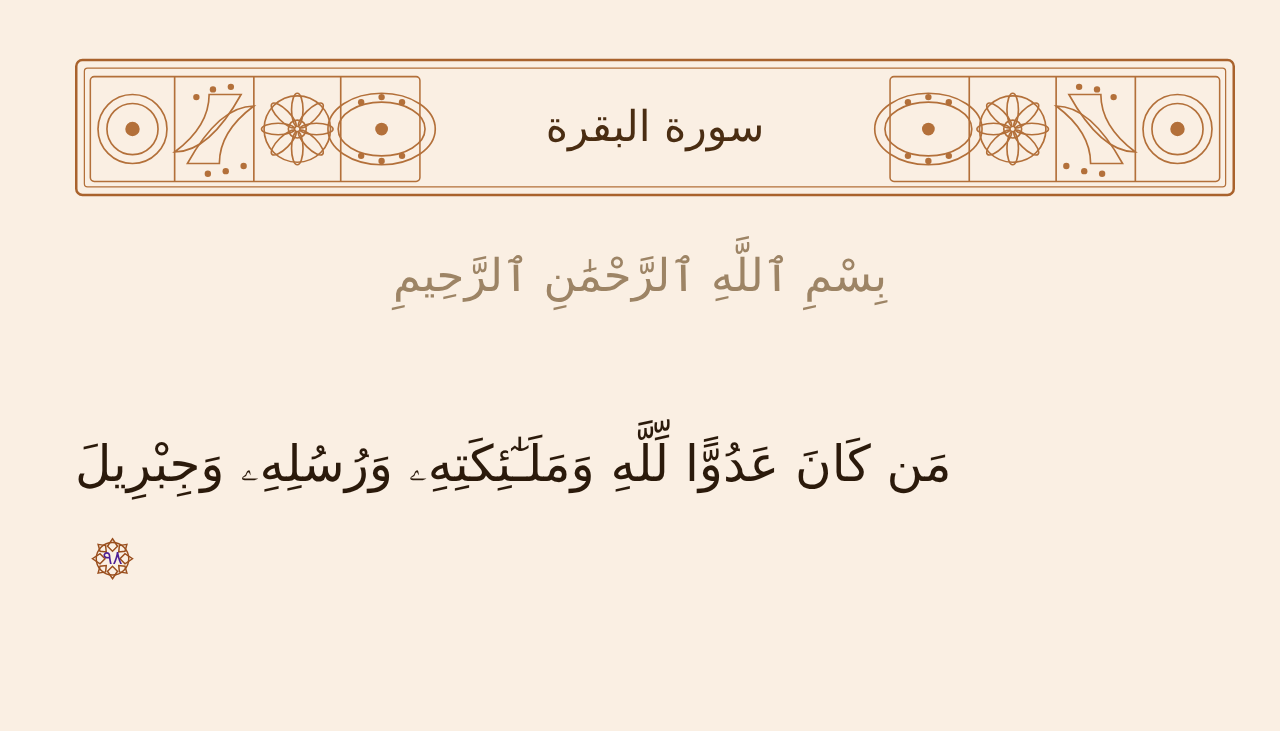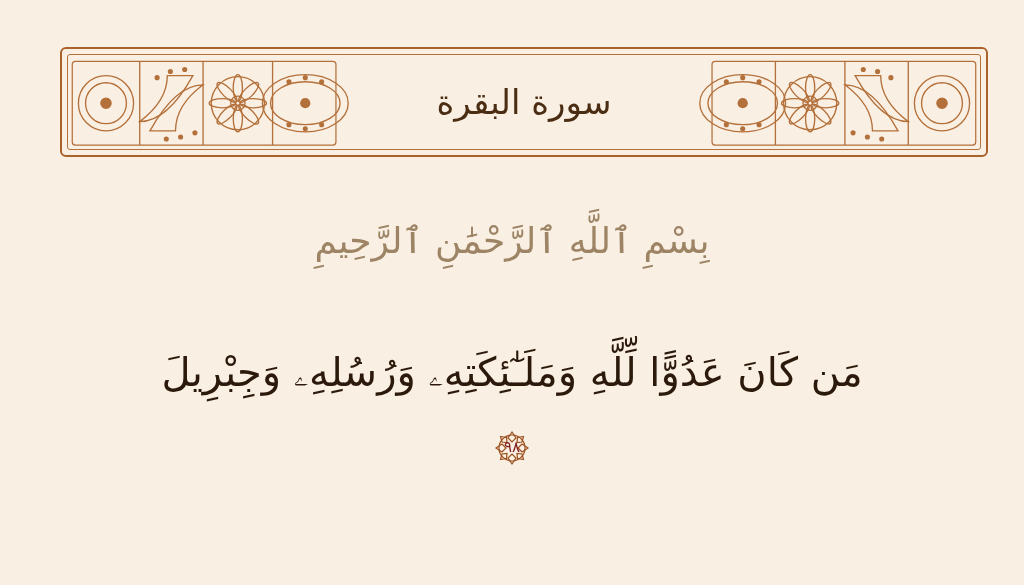--- a/index.html
+++ b/index.html
@@ -66,31 +66,30 @@
     position: absolute;
     left: 0;
     right: 0;
     top: 200px;
     text-align: center;
     color: #8d7250;
     font-family: "DejaVu Sans", "Liberation Serif", serif;
     font-size: 36px;
     direction: rtl;
     opacity: 0.85;
-    margin-top: 20px;
   }
 
   
   .ayah-block {
     position: absolute;
     left: 60px;
     right: 60px;
     top: 335px;
     direction: rtl;
-    text-align: center;
+    text-align: left;
     color: #2b1a0b;
     font-family: "DejaVu Sans", "Liberation Serif", serif;
     font-size: 40px;
     line-height: 1.85;
   }
   .ayah-line {
     display: block;
     white-space: nowrap;
   }
   .ayah-number {
@@ -105,21 +104,21 @@
     position: absolute;
     inset: 0;
   }
   .ayah-number .num {
     position: absolute;
     inset: 0;
     display: flex;
     align-items: center;
     justify-content: center;
     font-size: 15px;
-    color: #7f1d1d;
+    color: #4c1d95;
     font-family: "DejaVu Sans", sans-serif;
   }
 </style>
 </head>
 <body>
 
 <div class="banner-wrap">
   <div class="banner-outer"></div>
   <div class="banner-inner"></div>
 

